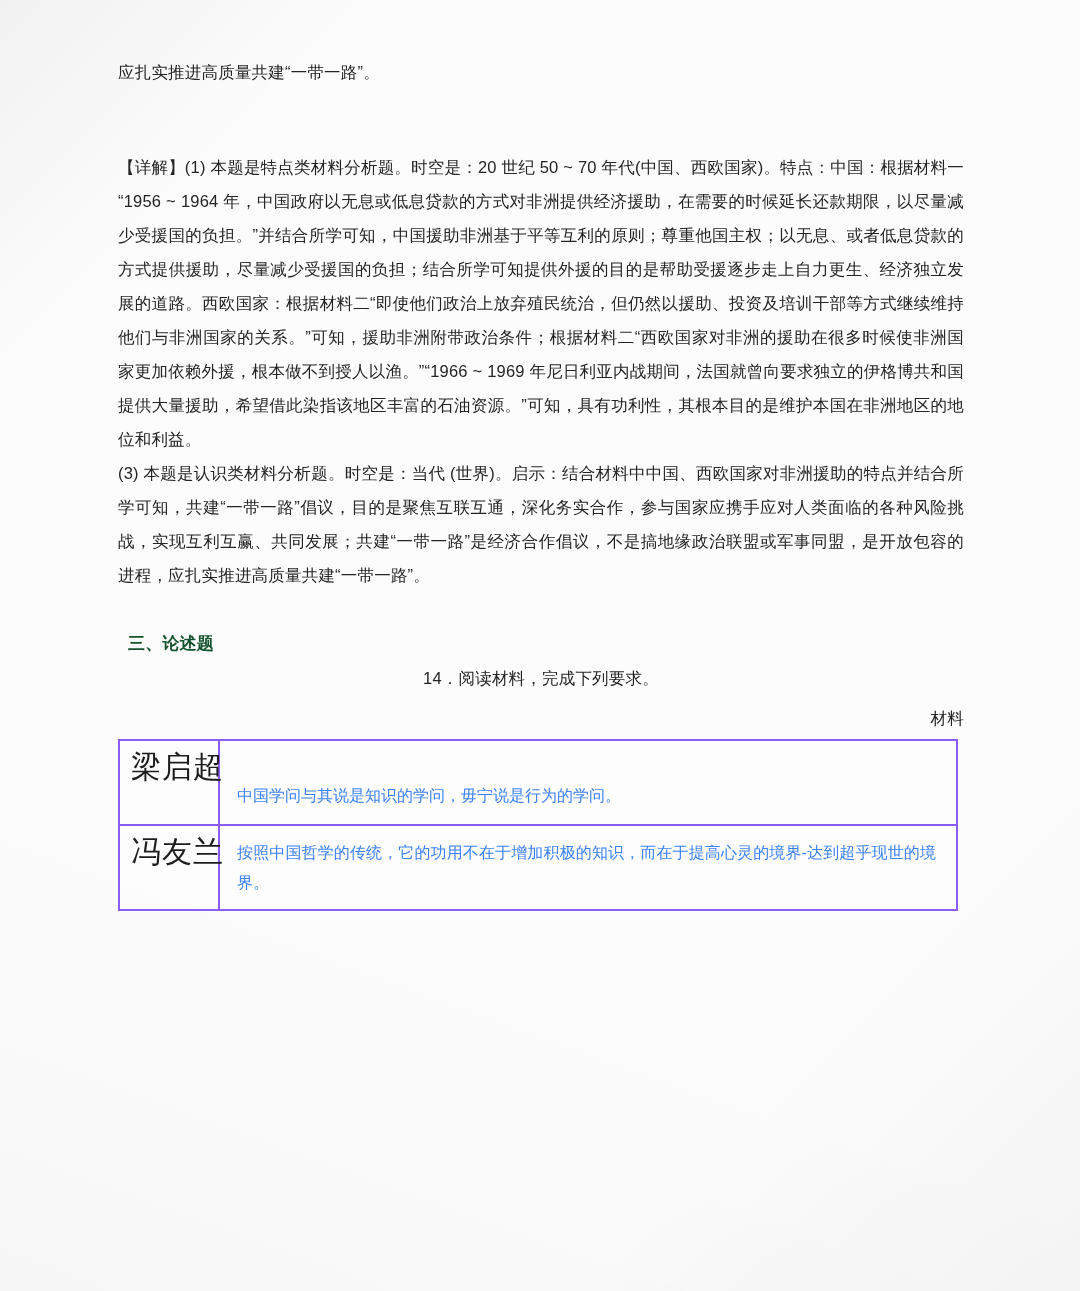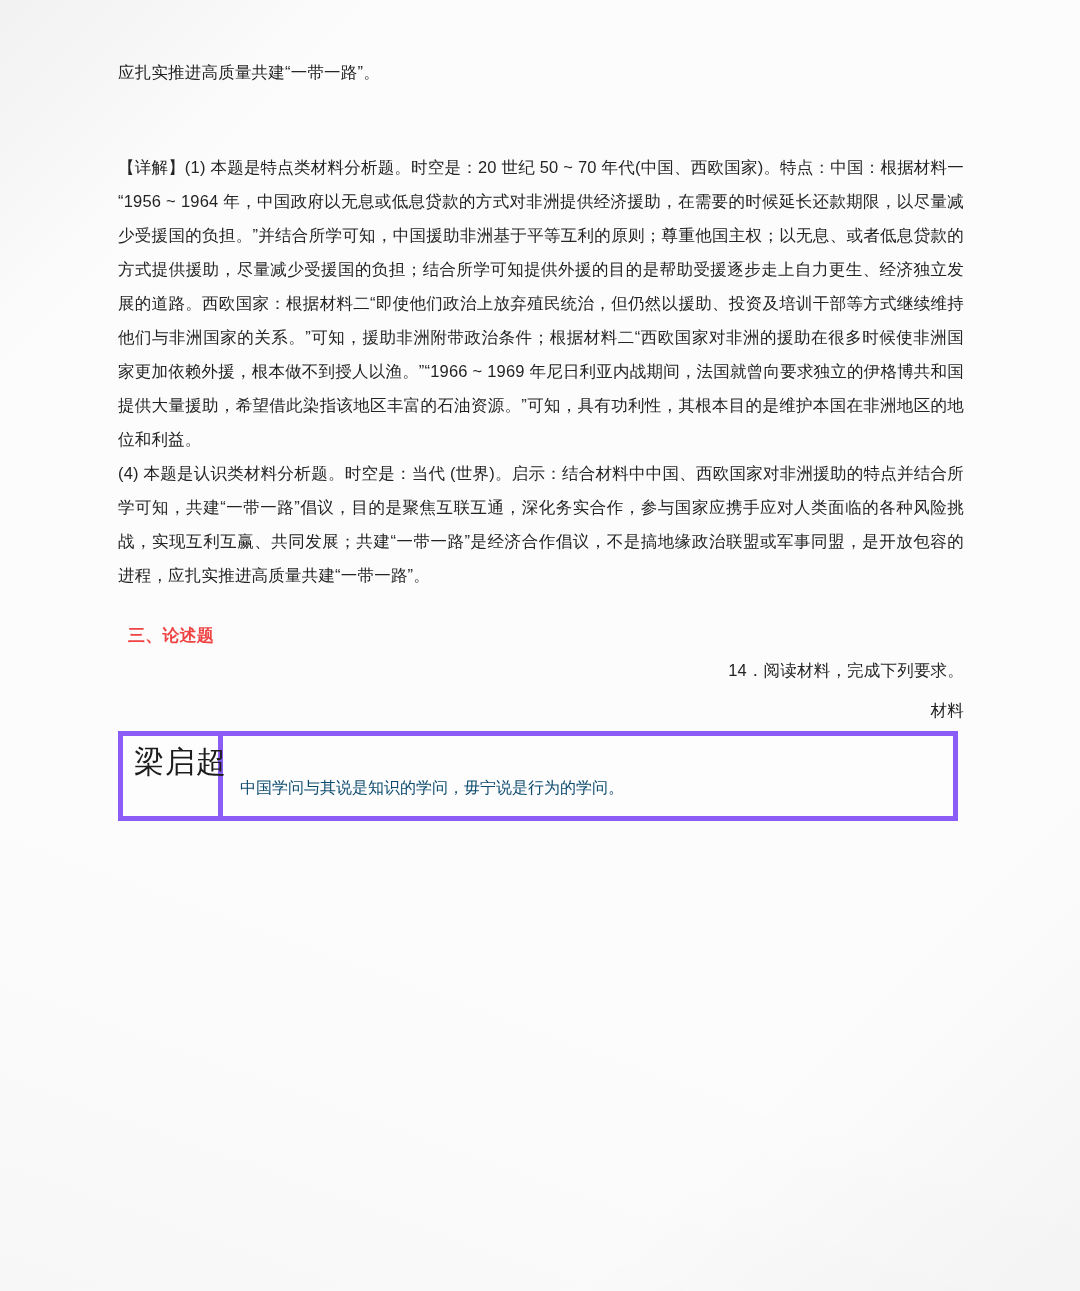--- a/index.html
+++ b/index.html
@@ -23,83 +23,87 @@
   }
   p {
     margin: 0;
     font-size: 16.5px;
     line-height: 34px;
     text-align: justify;
     letter-spacing: 0.2px;
   }
   .analysis { margin-top: 61px; }
   .section-heading {
-    margin: 27px 0 0 10px;
+    margin: 35px 0 0 10px;
     font-size: 17px;
     font-weight: 700;
     line-height: 34px;
-    color: #ef4444;
+    color: #14532d;
   }
-  .question-line { margin-top: 0; text-align: right; }
+  .question-line { margin-top: 0; text-align: center; }
   .material-label { margin-top: 6px; padding-left: 37px; text-align: right; }
   table.material-table {
     margin-top: 4px;
     width: 840px;
     border-collapse: collapse;
     table-layout: fixed;
   }
   table.material-table tr { height: 85px; }
   table.material-table td {
-    border: 5px solid #8b5cf6;
+    border: 2px solid #8b5cf6;
     background: rgba(255,255,255,0.35);
     margin-left: 34px;
   }
   td.name {
     width: 100px;
     font-size: 30px;
     color: #1c1c1c;
     vertical-align: top;
     padding: 9px 6px 0 11px;
     letter-spacing: 1px;
     line-height: 1.15;
     white-space: nowrap;
   }
   td.quote {
     font-size: 16px;
     line-height: 30px;
     vertical-align: middle;
     padding: 8px 20px 8px 17px;
     text-align: justify;
-    color: #0c4a6e;
+    color: #3b82f6;
   }
   td.quote.low {
     vertical-align: bottom;
     padding-bottom: 13px;
   }
 </style>
 </head>
 <body>
 
 <div class="page">
 
   <p>应扎实推进高质量共建“一带一路”。</p>
 
   <div class="analysis">
     <p>【详解】(1) 本题是特点类材料分析题。时空是：20 世纪 50 ~ 70 年代(中国、西欧国家)。特点：中国：根据材料一“1956 ~ 1964 年，中国政府以无息或低息贷款的方式对非洲提供经济援助，在需要的时候延长还款期限，以尽量减少受援国的负担。”并结合所学可知，中国援助非洲基于平等互利的原则；尊重他国主权；以无息、或者低息贷款的方式提供援助，尽量减少受援国的负担；结合所学可知提供外援的目的是帮助受援逐步走上自力更生、经济独立发展的道路。西欧国家：根据材料二“即使他们政治上放弃殖民统治，但仍然以援助、投资及培训干部等方式继续维持他们与非洲国家的关系。”可知，援助非洲附带政治条件；根据材料二“西欧国家对非洲的援助在很多时候使非洲国家更加依赖外援，根本做不到授人以渔。”“1966 ~ 1969 年尼日利亚内战期间，法国就曾向要求独立的伊格博共和国提供大量援助，希望借此染指该地区丰富的石油资源。”可知，具有功利性，其根本目的是维护本国在非洲地区的地位和利益。</p>
-    <p>(4) 本题是认识类材料分析题。时空是：当代 (世界)。启示：结合材料中中国、西欧国家对非洲援助的特点并结合所学可知，共建“一带一路”倡议，目的是聚焦互联互通，深化务实合作，参与国家应携手应对人类面临的各种风险挑战，实现互利互赢、共同发展；共建“一带一路”是经济合作倡议，不是搞地缘政治联盟或军事同盟，是开放包容的进程，应扎实推进高质量共建“一带一路”。</p>
+    <p>(3) 本题是认识类材料分析题。时空是：当代 (世界)。启示：结合材料中中国、西欧国家对非洲援助的特点并结合所学可知，共建“一带一路”倡议，目的是聚焦互联互通，深化务实合作，参与国家应携手应对人类面临的各种风险挑战，实现互利互赢、共同发展；共建“一带一路”是经济合作倡议，不是搞地缘政治联盟或军事同盟，是开放包容的进程，应扎实推进高质量共建“一带一路”。</p>
   </div>
 
   <p class="section-heading">三、论述题</p>
 
   <p class="question-line">14．阅读材料，完成下列要求。</p>
 
   <p class="material-label">材料</p>
 
   <table class="material-table">
     <tbody>
         <tr>
       <td class="name">梁启超</td>
       <td class="quote low">中国学问与其说是知识的学问，毋宁说是行为的学问。</td>
     </tr>
+    <tr>
+      <td class="name">冯友兰</td>
+      <td class="quote">按照中国哲学的传统，它的功用不在于增加积极的知识，而在于提高心灵的境界-达到超乎现世的境界。</td>
+    </tr>
   </tbody>
     </table>
 
 </div>
 
 </body></html>

